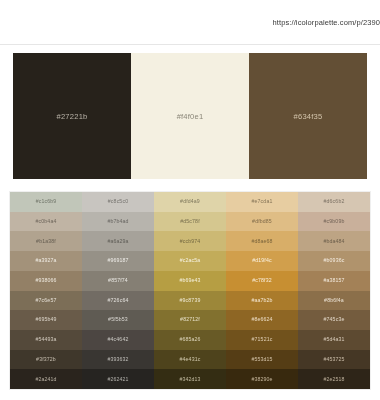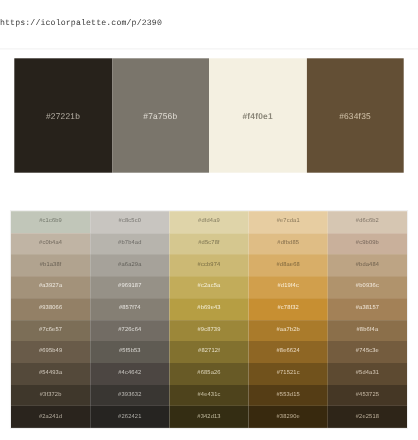--- a/index.html
+++ b/index.html
@@ -34,43 +34,42 @@
     font-weight: bold;
     letter-spacing: -0.3px;
     white-space: nowrap;
     color: #1b2a6b;
   }
   .brand .brand-i { color: #e8552a; }
   .brand .brand-rest { color: #1b2a6b; }
   .header-url {
     position: absolute;
     left: 0; right: 0;
-    text-align: left;
+    text-align: right;
     font-size: 7.5px;
     color: #3a3a3a;
     letter-spacing: 0.1px;
     pointer-events: none;
-    font-family: Liberation Mono, monospace;
   }
   .header-rule {
     height: 1px;
     background: #e6e6e6;
     flex: 0 0 1px;
   }
 
   
   .strip-wrap {
     flex: 0 0 134px;
     padding: 8px 13px 0 13px;
     background: #ffffff;
   }
   .strip {
     display: flex;
     width: 100%;
-    height: 104px;
+    height: 126px;
   }
   .strip-cell {
     flex: 1 1 20%;
     display: flex;
     align-items: center;
     justify-content: center;
     position: relative;
   }
   .strip-label {
     font-size: 7.6px;
@@ -114,25 +113,22 @@
   <div class="header">
     <div class="header-url">https://icolorpalette.com/p/2390</div>
   </div>
   <div class="header-rule"></div>
 
   <div class="strip-wrap">
     <div class="strip" id="strip">
         <div class="strip-cell" style="background: rgb(39, 34, 27);">
           <span class="strip-label" style="color: rgb(185, 179, 168);">#27221b</span>
         </div>
-        <div class="strip-cell" style="background: rgb(122, 117, 107);">
-          <span class="strip-label" style="color: rgb(226, 222, 214);">#7a756b</span>
-        </div>
         <div class="strip-cell" style="background: rgb(244, 240, 225);">
-          <span class="strip-label" style="color: rgb(138, 134, 120); font-weight: bold;">#f4f0e1</span>
+          <span class="strip-label" style="color: rgb(138, 134, 120);">#f4f0e1</span>
         </div>
         <div class="strip-cell" style="background: rgb(99, 79, 53);">
           <span class="strip-label" style="color: rgb(211, 196, 171);">#634f35</span>
         </div>
       </div>
   </div>
 
   <div class="grid-wrap">
     <div class="grid" id="grid">
         <div class="tile" style="background: rgb(193, 198, 185);">

